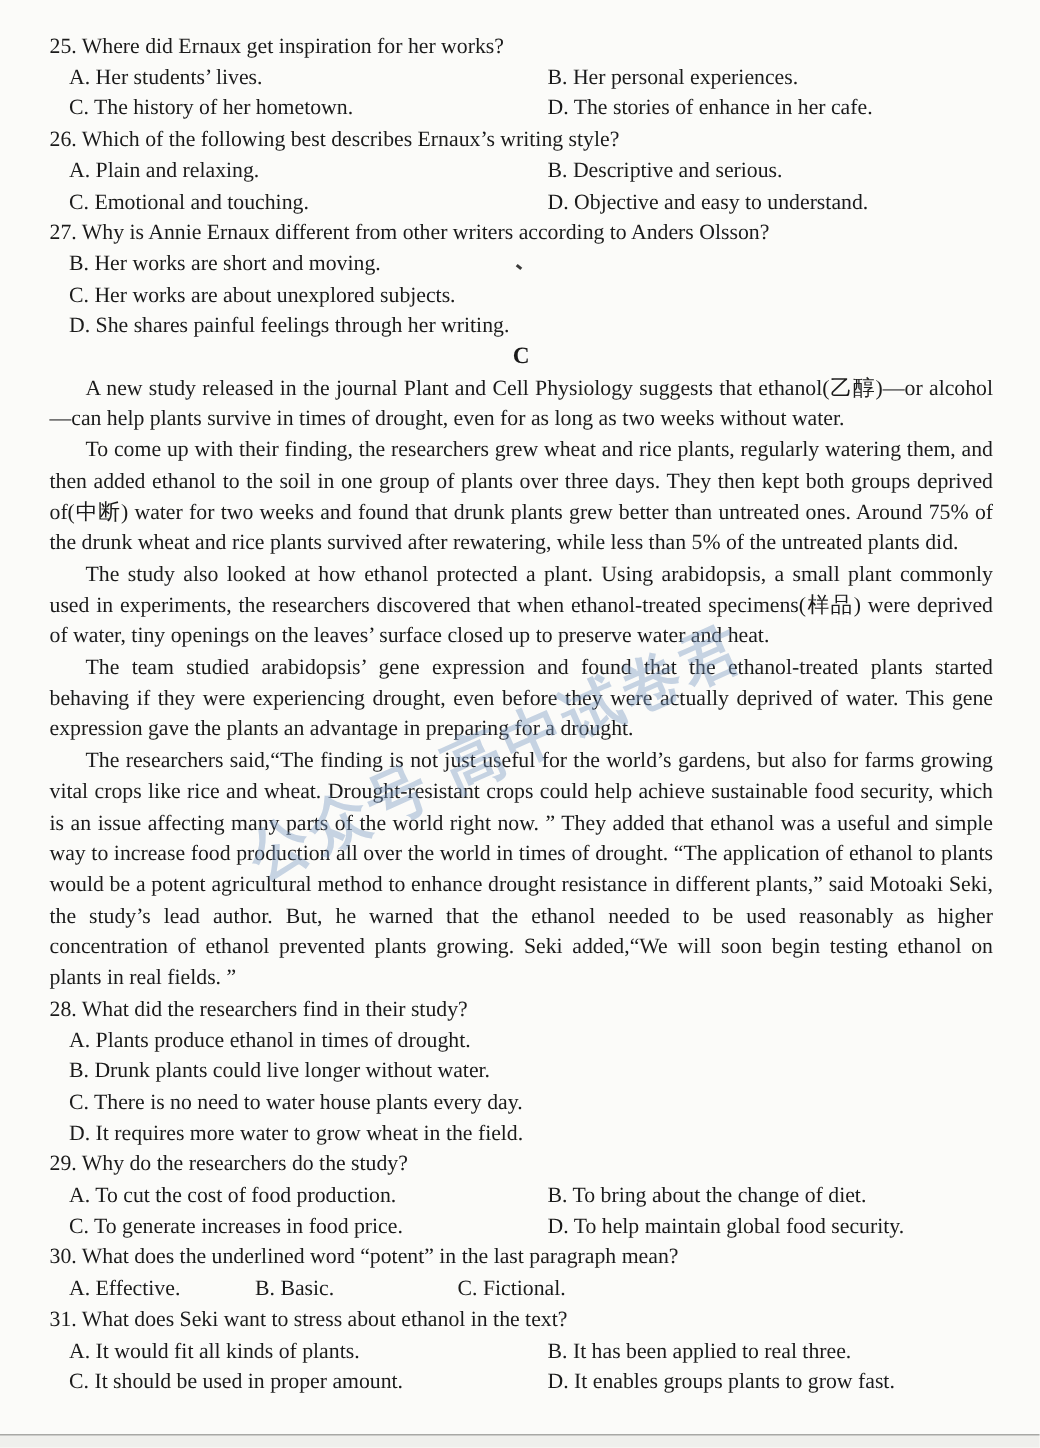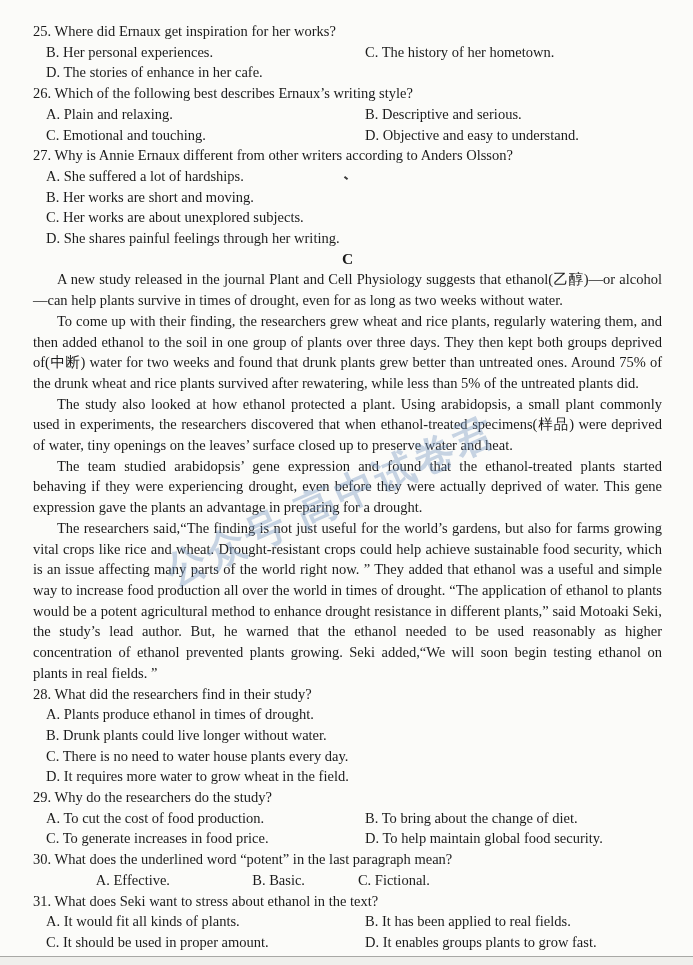--- a/index.html
+++ b/index.html
@@ -16,21 +16,21 @@
     top: 5px; left: 33px; right: 31px;
     font-size: 14.5px;
     line-height: 20.7px;
     margin-top: 16px;
   }
   .q-line { white-space: normal; }
   .q-num { font-weight: bold; font-weight: normal; }
   .opts { padding-left: 13px; display: grid; }
   .opts.two-col  { grid-template-columns: 319px 1fr; }
   .opts.stacked  { grid-template-columns: 1fr; }
-  .opts.four-col { grid-template-columns: 124px 135px 125px 1fr; text-align: right; }
+  .opts.four-col { grid-template-columns: 124px 135px 125px 1fr; }
   .opts span { display: block; }
   p.para {
     margin: 0;
     text-align: justify;
     text-indent: 24px;
   }
   .sec-heading {
     text-align: center;
     font-weight: bold;
     font-size: 15.5px;
@@ -68,40 +68,40 @@
 </head>
 <body>
 
 <div>
 
   <div class="content">
 
     <div>
       <div class="q-line"><span class="q-num">25.</span> <span>Where did Ernaux get inspiration for her works?</span></div>
       <div class="opts two-col">
+        <span>A. Her students’ lives.</span>
         <span>B. Her personal experiences.</span>
         <span>C. The history of her hometown.</span>
         <span>D. The stories of enhance in her cafe.</span>
       </div>
     </div>
 
     <div>
       <div class="q-line"><span class="q-num">26.</span> <span>Which of the following best describes Ernaux’s writing style?</span></div>
       <div class="opts two-col">
         <span>A. Plain and relaxing.</span>
         <span>B. Descriptive and serious.</span>
         <span>C. Emotional and touching.</span>
         <span>D. Objective and easy to understand.</span>
       </div>
     </div>
 
     <div>
       <div class="q-line"><span class="q-num">27.</span> <span>Why is Annie Ernaux different from other writers according to Anders Olsson?</span></div>
       <div class="opts stacked">
-        <span>A. She suffered a lot of hardships.</span>
         <span>B. Her works are short and moving.</span>
         <span>C. Her works are about unexplored subjects.</span>
         <span>D. She shares painful feelings through her writing.</span>
       </div>
     </div>
 
     <div class="sec-heading">C</div>
 
     <p class="para"><span>A new study released in the journal </span><span class="journal">Plant and Cell Physiology</span><span> suggests that ethanol(乙醇)—or alcohol—can help plants survive in times of drought, even for as long as two weeks without water.</span></p>
     <p class="para">To come up with their finding, the researchers grew wheat and rice plants, regularly watering them, and then added ethanol to the soil in one group of plants over three days. They then kept both groups deprived of(中断) water for two weeks and found that drunk plants grew better than untreated ones. Around 75% of the drunk wheat and rice plants survived after rewatering, while less than 5% of the untreated plants did.</p>
@@ -135,21 +135,21 @@
         <span>A. Effective.</span>
         <span>B. Basic.</span>
         <span>C. Fictional.</span>
       </div>
     </div>
 
     <div>
       <div class="q-line"><span class="q-num">31.</span> <span>What does Seki want to stress about ethanol in the text?</span></div>
       <div class="opts two-col">
         <span>A. It would fit all kinds of plants.</span>
-        <span>B. It has been applied to real fields.</span>
+        <span>B. It has been applied to real three.</span>
         <span>C. It should be used in proper amount.</span>
         <span>D. It enables groups plants to grow fast.</span>
       </div>
     </div>
 
   </div>
 
   <div class="watermark">公众号 高中试卷君</div>
   <div class="speck"></div>
   <div class="bottom-strip"></div>

